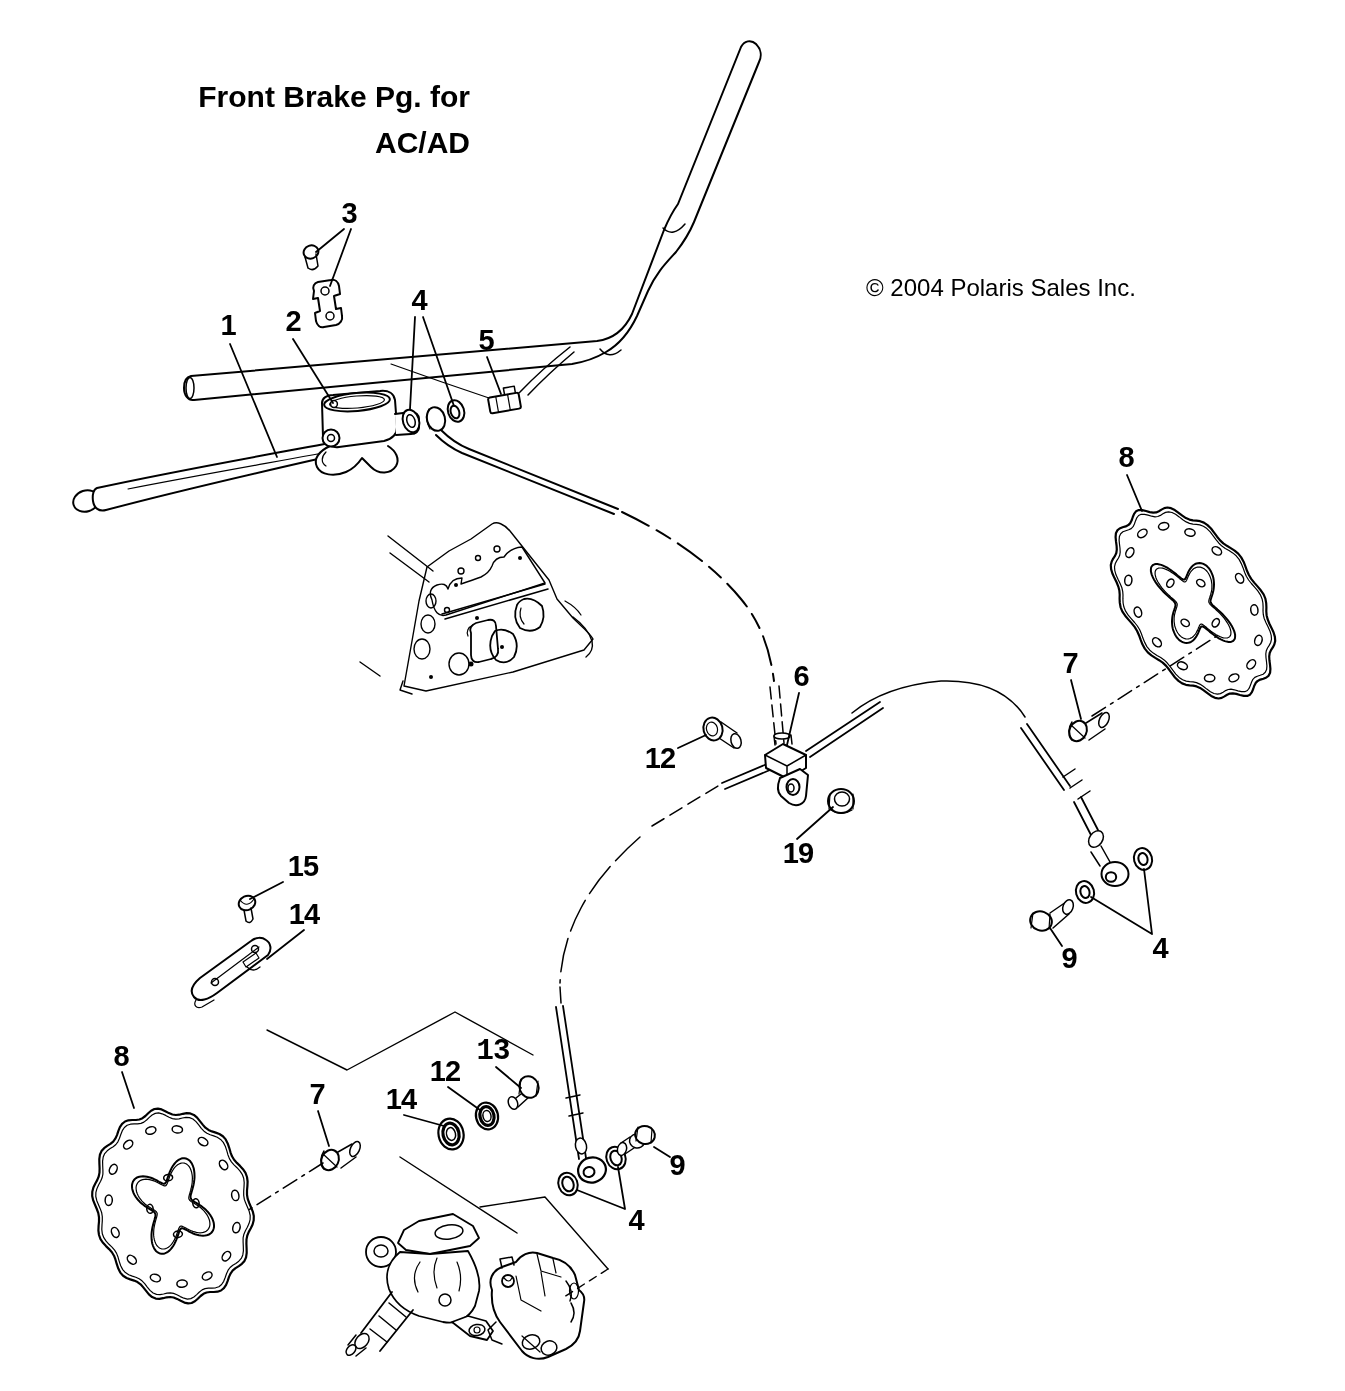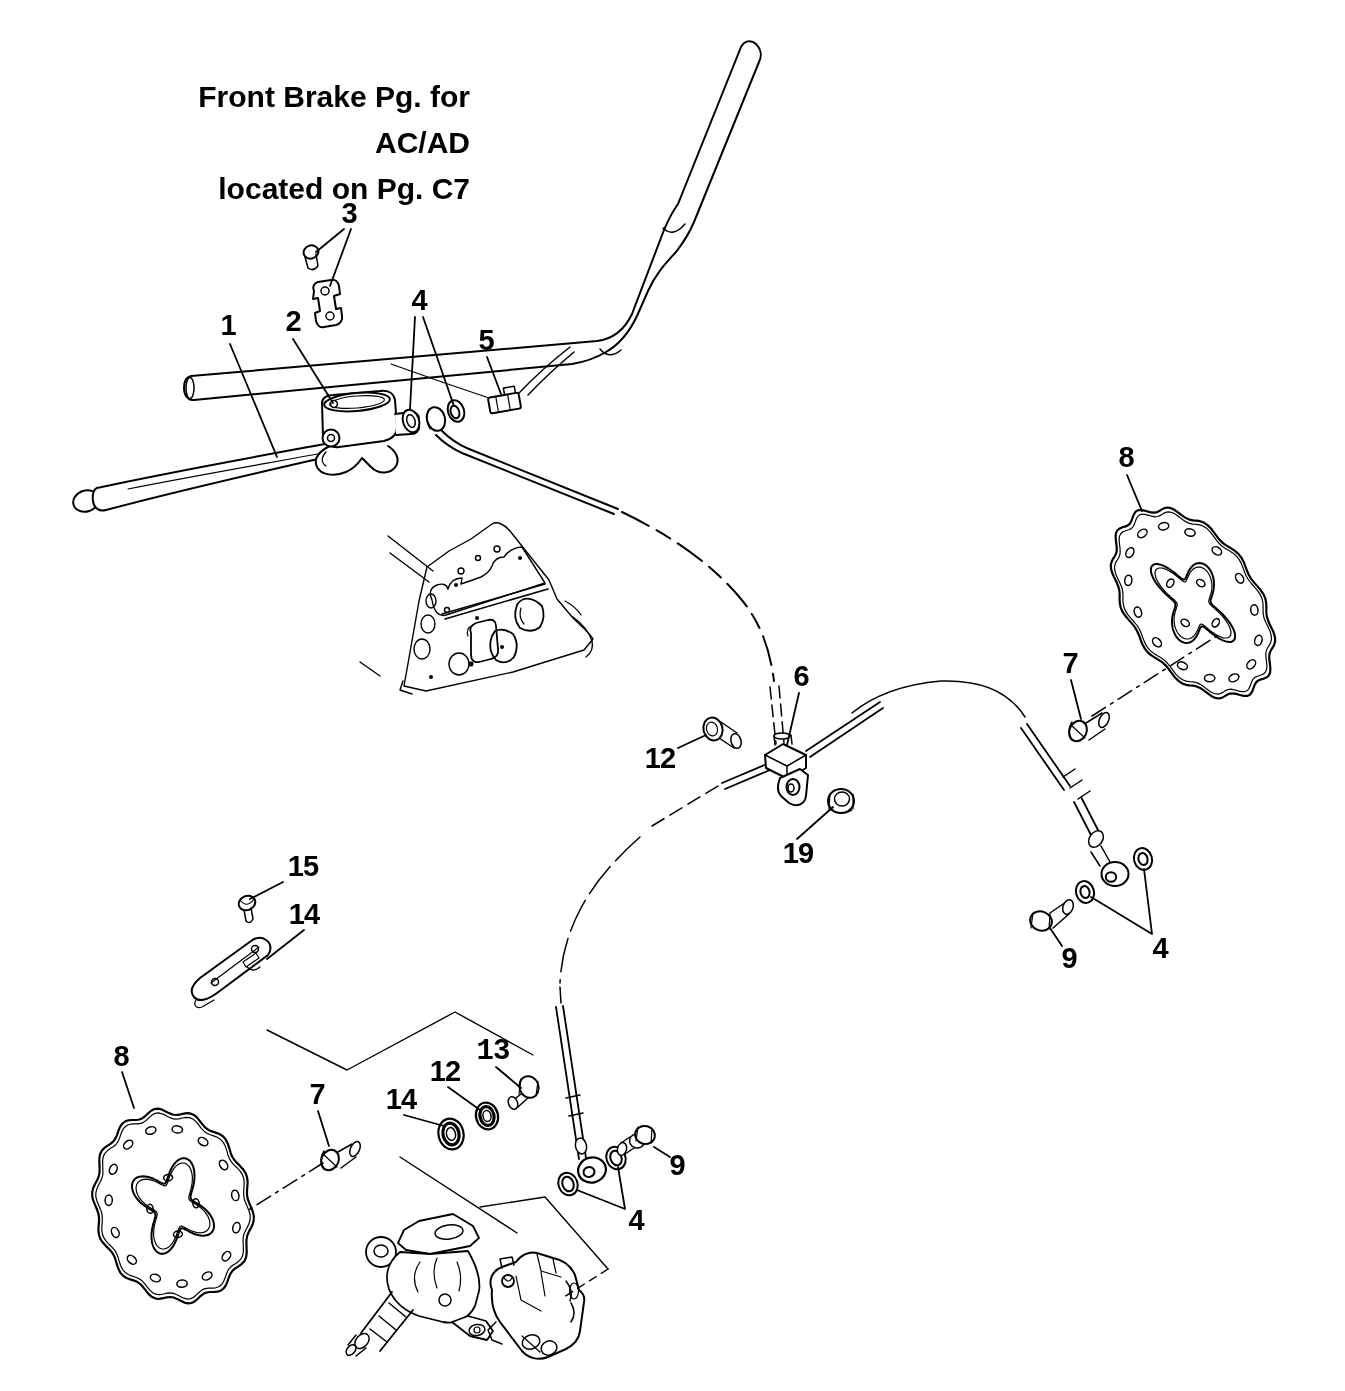--- a/index.html
+++ b/index.html
@@ -19,23 +19,23 @@
   .s3{stroke-width:3.2}
   .wf{fill:#fff}.dk{fill:#000;stroke:none}
 </style>
 </head>
 <body style="background: rgb(255, 255, 255); color: rgb(0, 0, 0);">
 
 <div class="canvas">
 
   <div class="title">
     <div>Front Brake Pg. for AC/AD</div>
-    <div>located on Pg. C7</div>
   </div>
 
+  <div class="copyright">© 2004 Polaris Sales Inc.</div>
 
   <svg width="1345" height="1391" viewBox="0 0 1345 1391">
 
     <g>
       <path class="s2 wf" d="M191,376 L597,341 C613,339 624,331 632,314 L664,230 C669,218 673,211 678,204 L741,47 C744,41 751,39 756,44 C761,49 762,56 759,62 L694,222 C689,234 683,243 676,252 C666,263 656,273 648,291 L637,316 C629,333 620,344 606,352 C596,358 584,362 572,364 L194,400 C188,401 184,395 184,388 C184,381 186,377 191,376 Z"></path>
       <ellipse class="s15" cx="190" cy="388" rx="4" ry="10.5"></ellipse>
       <path class="s15" d="M663,228 Q673,238 685,224"></path>
       <path class="s15" d="M600,349 Q609,360 621,350"></path>
     </g>
 

